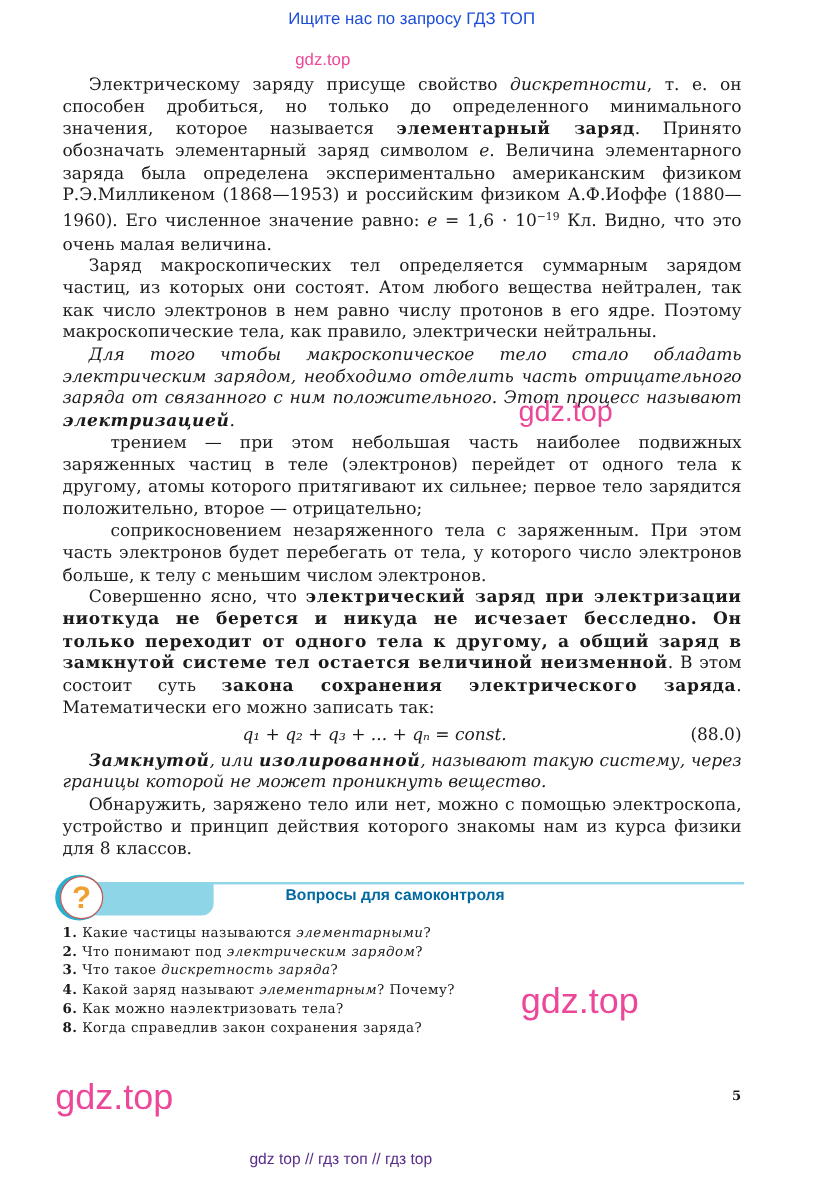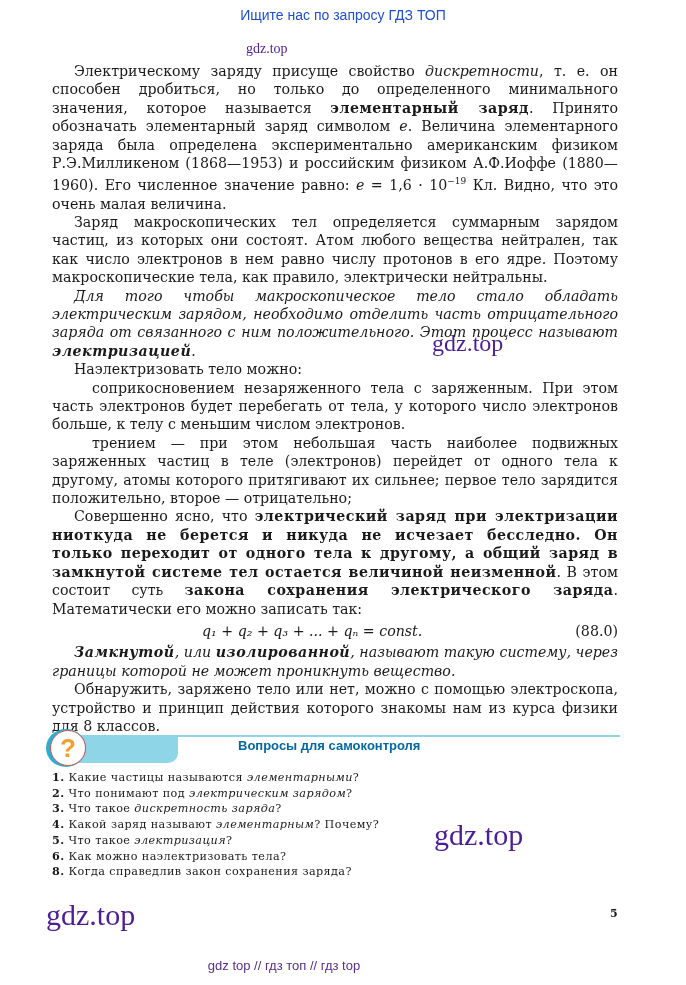--- a/index.html
+++ b/index.html
@@ -1,18 +1,18 @@
 <!DOCTYPE html>
 <html><head>
 <meta charset="utf-8">
 <style>
   html, body { margin:0; padding:0; background:#ffffff; }
   body { width:686px; height:985px; position:relative; overflow:hidden; font-family:"DejaVu Serif", serif; color:#1a1a1a; }
   .top-banner { position:absolute; top:7px; left:0; width:686px; text-align:center; font-family:"Liberation Sans", sans-serif; font-size:14px; color:#1d4ed8; }
-  .wm { position:absolute; font-family:Liberation Serif, serif; color:#4c1d95; }
+  .wm { position:absolute; font-family:Liberation Sans, sans-serif; color:#ec4899; }
   .wm-1 { top:41px; left:246px; font-size:14px; }
   .wm-2 { top:330px; left:432px; font-size:24px; }
   .wm-3 { top:818px; left:434px; font-size:30px; }
   .wm-4 { top:898px; left:46px; font-size:30px; }
   .content { position:absolute; top:62px; left:52px; width:566px; font-size:14.2px; line-height:18.4px; }
   .content p { margin:0; text-align:justify; text-indent:22px; }
   .content p.ind2 { text-indent:40px; }
   .bi { font-weight:bold; letter-spacing:0.5px; }
   .it { font-style:italic; }
   .formula { display:flex; justify-content:space-between; padding:4px 0 3px 150px; }
@@ -38,23 +38,22 @@
 <div class="wm wm-4">gdz.top</div>
 
 <div class="content">
   <p>
     <span>Электрическому заряду присуще свойство </span><span class="it">дискретности</span><span>, т. е. он способен дробиться, но только до определенного минимального значения, которое называется </span><span class="bi">элементарный заряд</span><span>. Принято обозначать элементарный заряд символом </span><span class="it">e</span><span>. Величина элементарного заряда была определена экспериментально американским физиком Р.Э.Милликеном (1868—1953) и российским физиком А.Ф.Иоффе (1880—1960). Его численное значение равно: </span><span class="it">e</span><span> = 1,6 · 10</span><sup style="font-size:9px">−19</sup><span> Кл. Видно, что это очень малая величина.</span>
   </p>
   <p>Заряд макроскопических тел определяется суммарным зарядом частиц, из которых они состоят. Атом любого вещества нейтрален, так как число электронов в нем равно числу протонов в его ядре. Поэтому макроскопические тела, как правило, электрически нейтральны.</p>
   <p class="it">
     <span>Для того чтобы макроскопическое тело стало обладать электрическим зарядом, необходимо отделить часть отрицательного заряда от связанного с ним положительного. Этот процесс называют </span><span class="bi">электризацией</span><span>.</span>
   </p>
-  <p>Наэлектризовать тело можно:</p>
+  <p class="ind2">трением — при этом небольшая часть наиболее подвижных заряженных частиц в теле (электронов) перейдет от одного тела к другому, атомы которого притягивают их сильнее; первое тело зарядится положительно, второе — отрицательно;</p>
   <p class="ind2">соприкосновением незаряженного тела с заряженным. При этом часть электронов будет перебегать от тела, у которого число электронов больше, к телу с меньшим числом электронов.</p>
-  <p class="ind2">трением — при этом небольшая часть наиболее подвижных заряженных частиц в теле (электронов) перейдет от одного тела к другому, атомы которого притягивают их сильнее; первое тело зарядится положительно, второе — отрицательно;</p>
   <p>
     <span>Совершенно ясно, что </span><span class="bi">электрический заряд при электризации ниоткуда не берется и никуда не исчезает бесследно. Он только переходит от одного тела к другому, а общий заряд в замкнутой системе тел остается величиной неизменной</span><span>. В этом состоит суть </span><span class="bi">закона сохранения электрического заряда</span><span>. Математически его можно записать так:</span>
   </p>
   <div class="formula">
     <span class="it">q₁ + q₂ + q₃ + ... + qₙ = const.</span>
     <span>(88.0)</span>
   </div>
   <p class="it">
     <span class="bi">Замкнутой</span><span>, или </span><span class="bi">изолированной</span><span>, называют такую систему, через границы которой не может проникнуть вещество.</span>
   </p>
@@ -67,20 +66,19 @@
   <div class="q-circle-bg"></div>
   <div class="q-circle">?</div>
   <div class="q-title">Вопросы для самоконтроля</div>
 </div>
 
 <div class="q-list">
   <div><span class="num">1.</span> <span>Какие частицы называются </span><span class="it">элементарными</span><span>?</span></div>
   <div><span class="num">2.</span> <span>Что понимают под </span><span class="it">электрическим зарядом</span><span>?</span></div>
   <div><span class="num">3.</span> <span>Что такое </span><span class="it">дискретность заряда</span><span>?</span></div>
   <div><span class="num">4.</span> <span>Какой заряд называют </span><span class="it">элементарным</span><span>? Почему?</span></div>
-  <div><span class="num">5.</span> <span>Что такое </span><span class="it">электризация</span><span>?</span></div>
   <div><span class="num">6.</span> <span>Как можно наэлектризовать тела?</span></div>
   <div><span class="num">8.</span> <span>Когда справедлив закон сохранения заряда?</span></div>
 </div>
 
 <div class="page-num">5</div>
 
 <div class="footer">gdz top  //  гдз топ  //  гдз top</div>
 
 </body></html>

